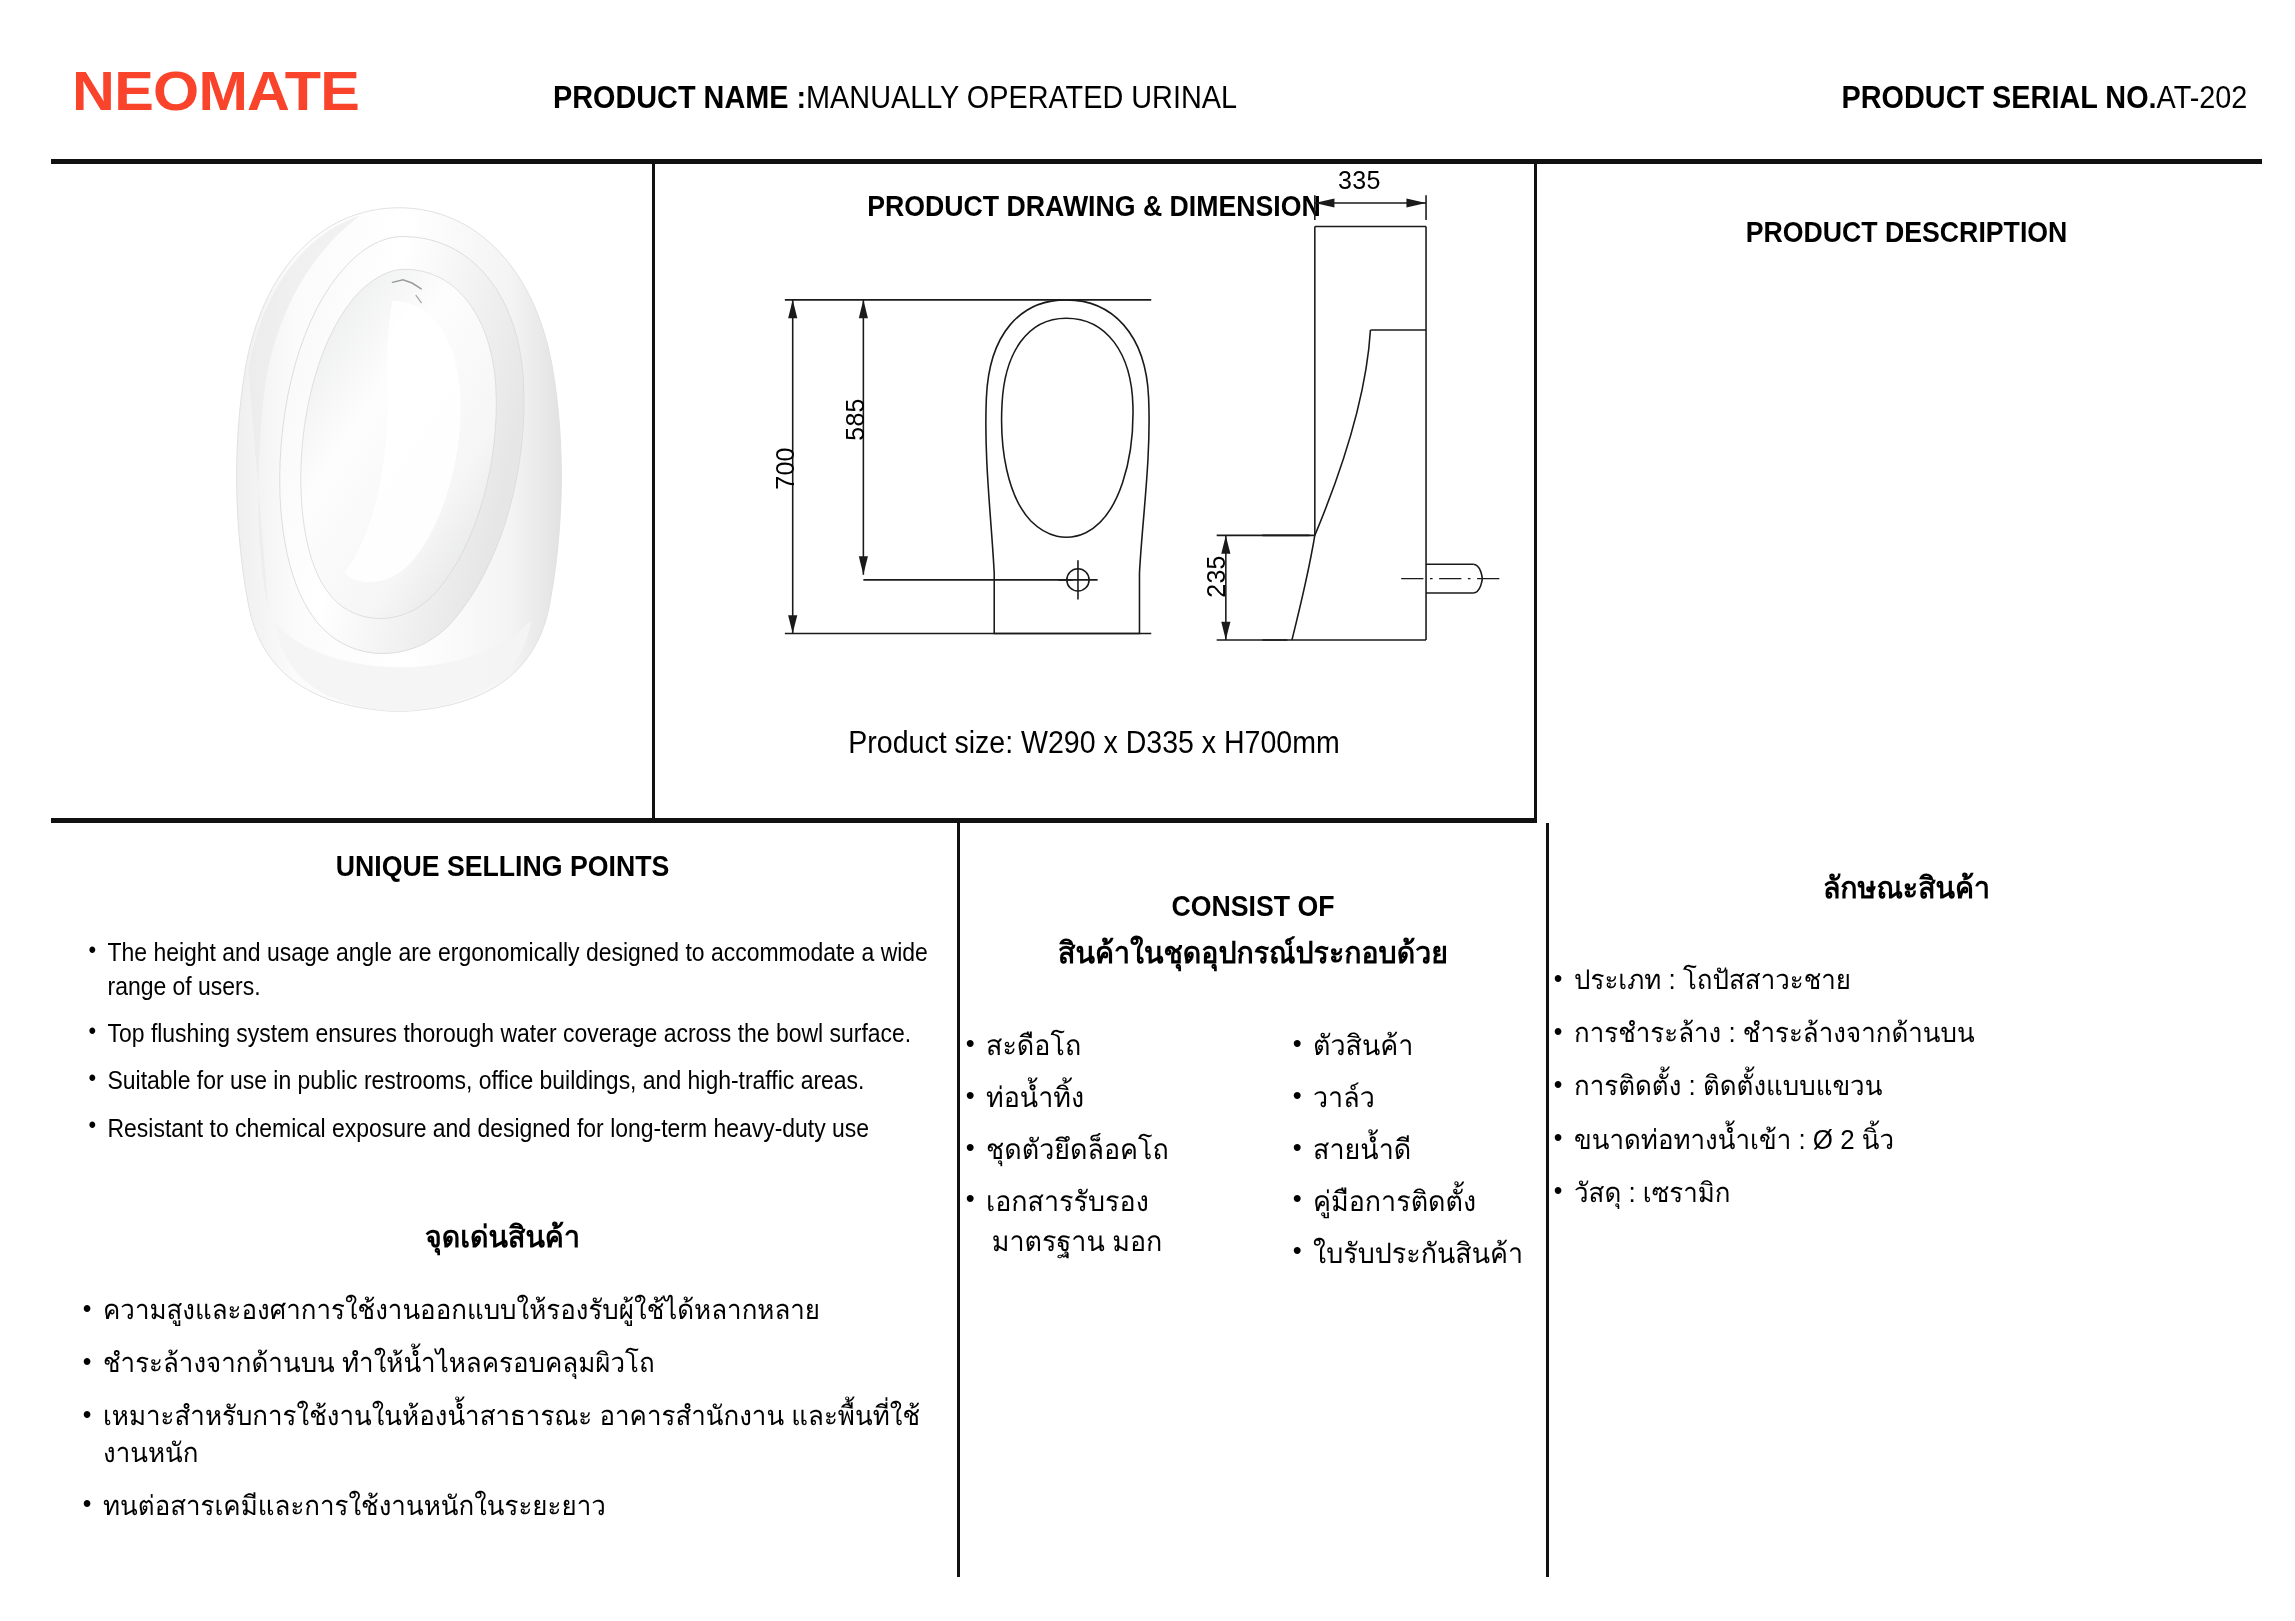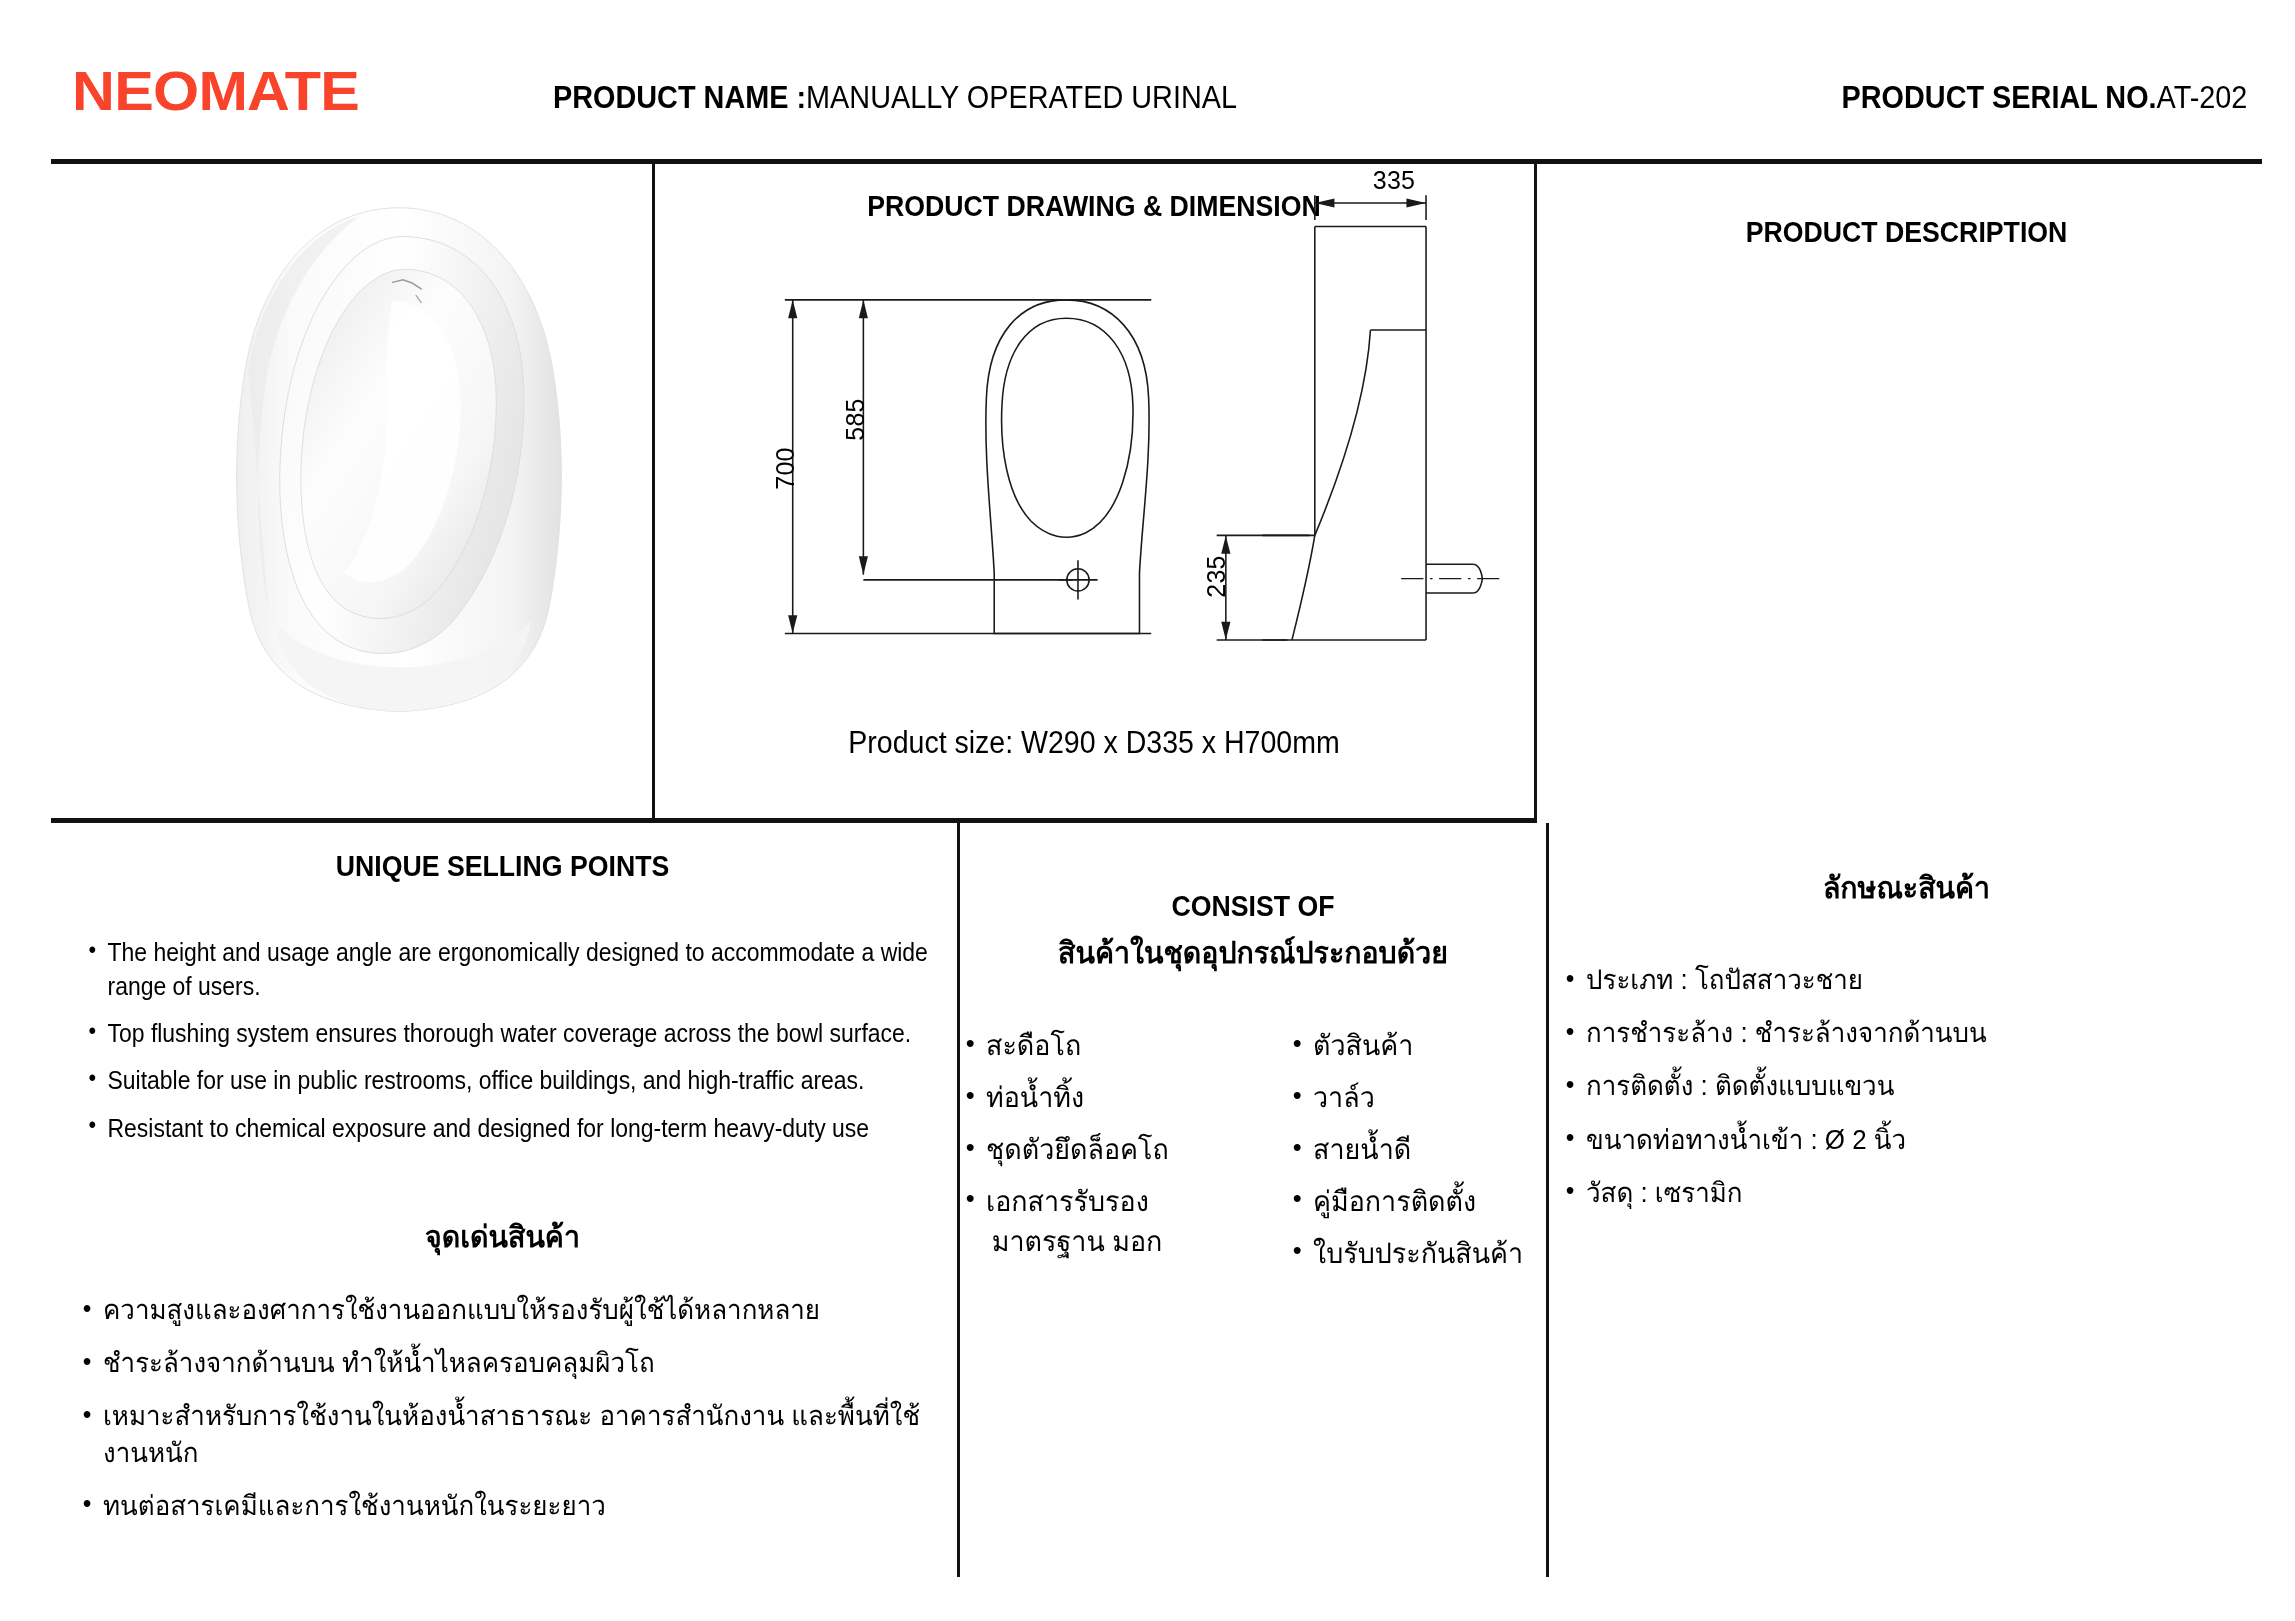--- a/index.html
+++ b/index.html
@@ -323,21 +323,21 @@
         <line x1="860" y1="560" x2="1002" y2="560"></line>
         <line x1="860" y1="720" x2="968" y2="720"></line>
         <line x1="874" y1="560" x2="874" y2="720"></line>
         <polygon points="874,560 867,588 881,588" fill="#1a1a1a" stroke="none"></polygon>
         <polygon points="874,720 867,692 881,692" fill="#1a1a1a" stroke="none"></polygon>
       </g>
     </svg>
 
     <div class="dimlabel vert" style="left:92px; top:285px; width:79px; text-align:center;">700</div>
     <div class="dimlabel vert" style="left:162px; top:236px; width:79px; text-align:center;">585</div>
-    <div class="dimlabel" style="left:704px; top:-2.6px; width:72px; text-align:center;">335</div>
+    <div class="dimlabel" style="left:684px; top:-2.6px; width:72px; ">335</div>
     <div class="dimlabel vert" style="left:523px; top:393px; width:79px; text-align:center;">235</div>
   </div>
 
   <div id="product-size">Product size: W290 x D335 x H700mm</div>
 
   <div class="sec-title" style="left:1550px; top:216px; width:713px;">PRODUCT DESCRIPTION</div>
 
 
   <div class="sec-title" style="left:51px; top:850px; width:903px;">UNIQUE SELLING POINTS</div>
 
@@ -382,21 +382,21 @@
           <li style="margin-bottom:14.4px;">สายน้ำดี</li>
           <li style="margin-bottom:14.4px;">คู่มือการติดตั้ง</li>
           <li style="margin-bottom:14.4px;">ใบรับประกันสินค้า</li>
         </ul>
       </div>
     </div>
   </div>
 
   <div class="sec-title-th" style="left:1550px; top:864px; width:713px;">ลักษณะสินค้า</div>
 
-  <div id="desc-th-panel" style="top:962px;padding-left:12px;">
+  <div id="desc-th-panel" style="top:962px;">
     <ul class="blist list-th th-text" style="width:739px;">
       <li style="margin-bottom:17px;">ประเภท : โถปัสสาวะชาย</li>
       <li style="margin-bottom:17px;">การชำระล้าง : ชำระล้างจากด้านบน</li>
       <li style="margin-bottom:17px;">การติดตั้ง : ติดตั้งแบบแขวน</li>
       <li style="margin-bottom:17px;">ขนาดท่อทางน้ำเข้า : Ø 2 นิ้ว</li>
       <li style="margin-bottom:17px;">วัสดุ : เซรามิก</li>
     </ul>
   </div>
 
 </div>

